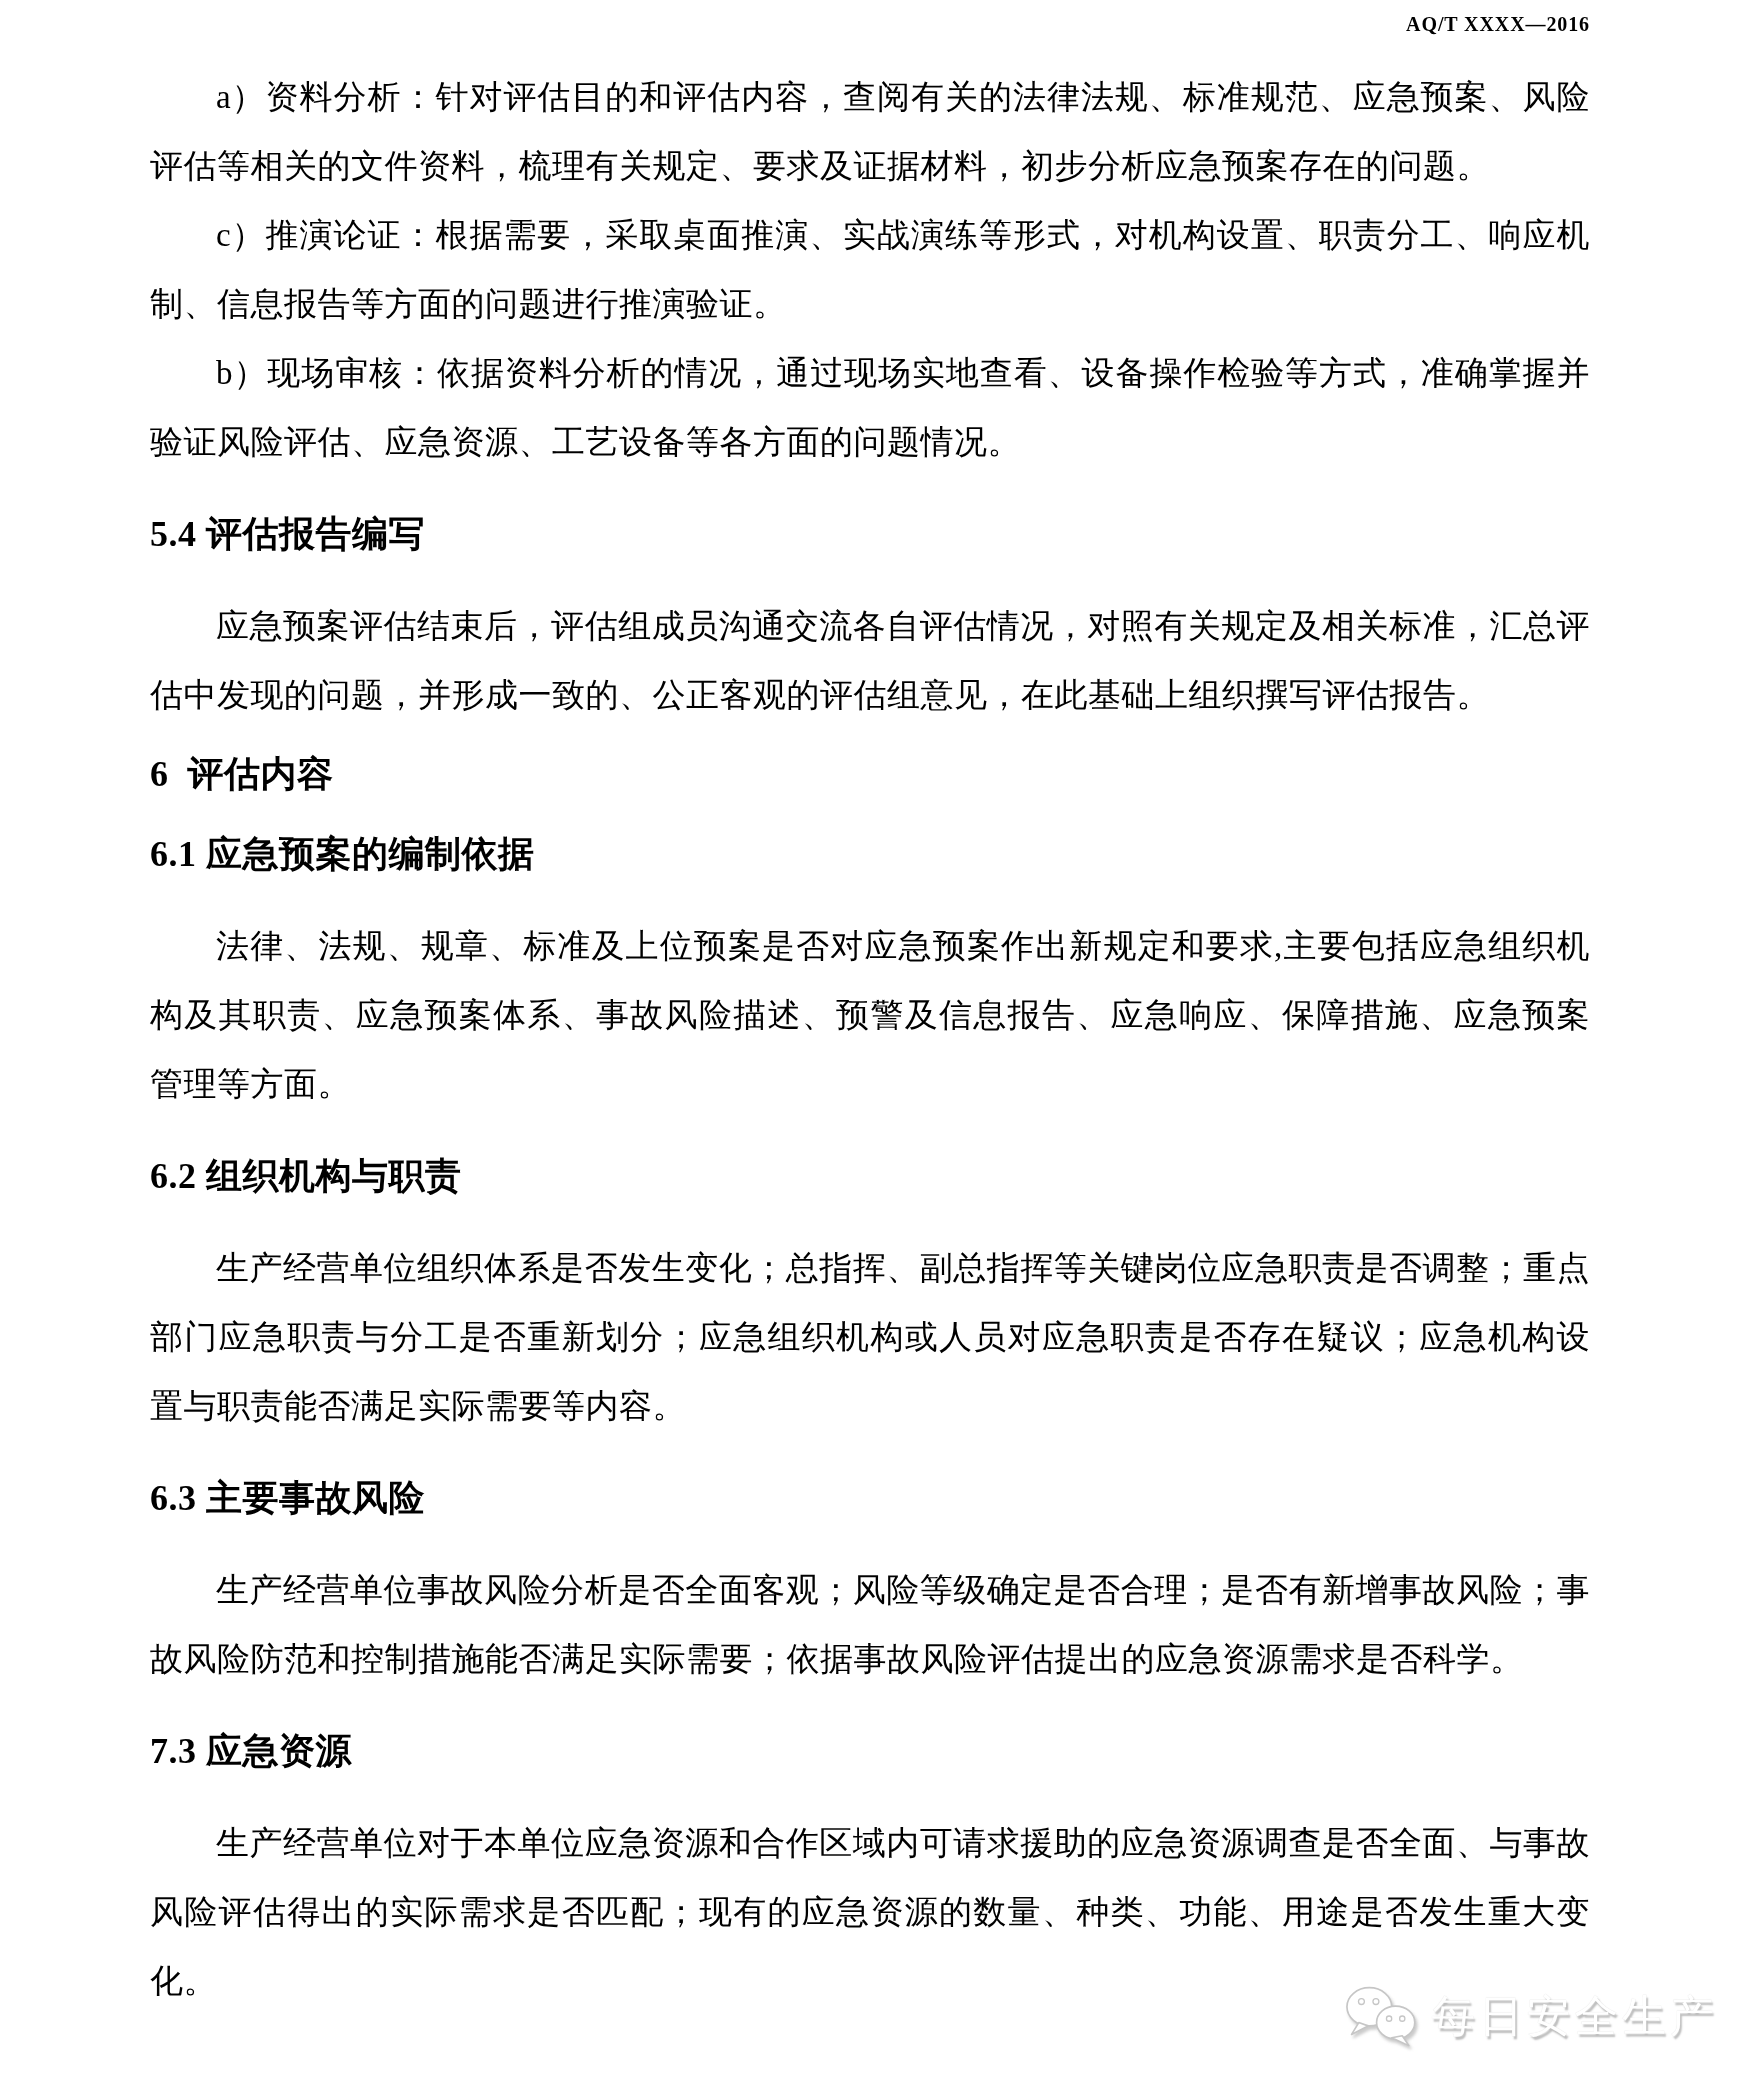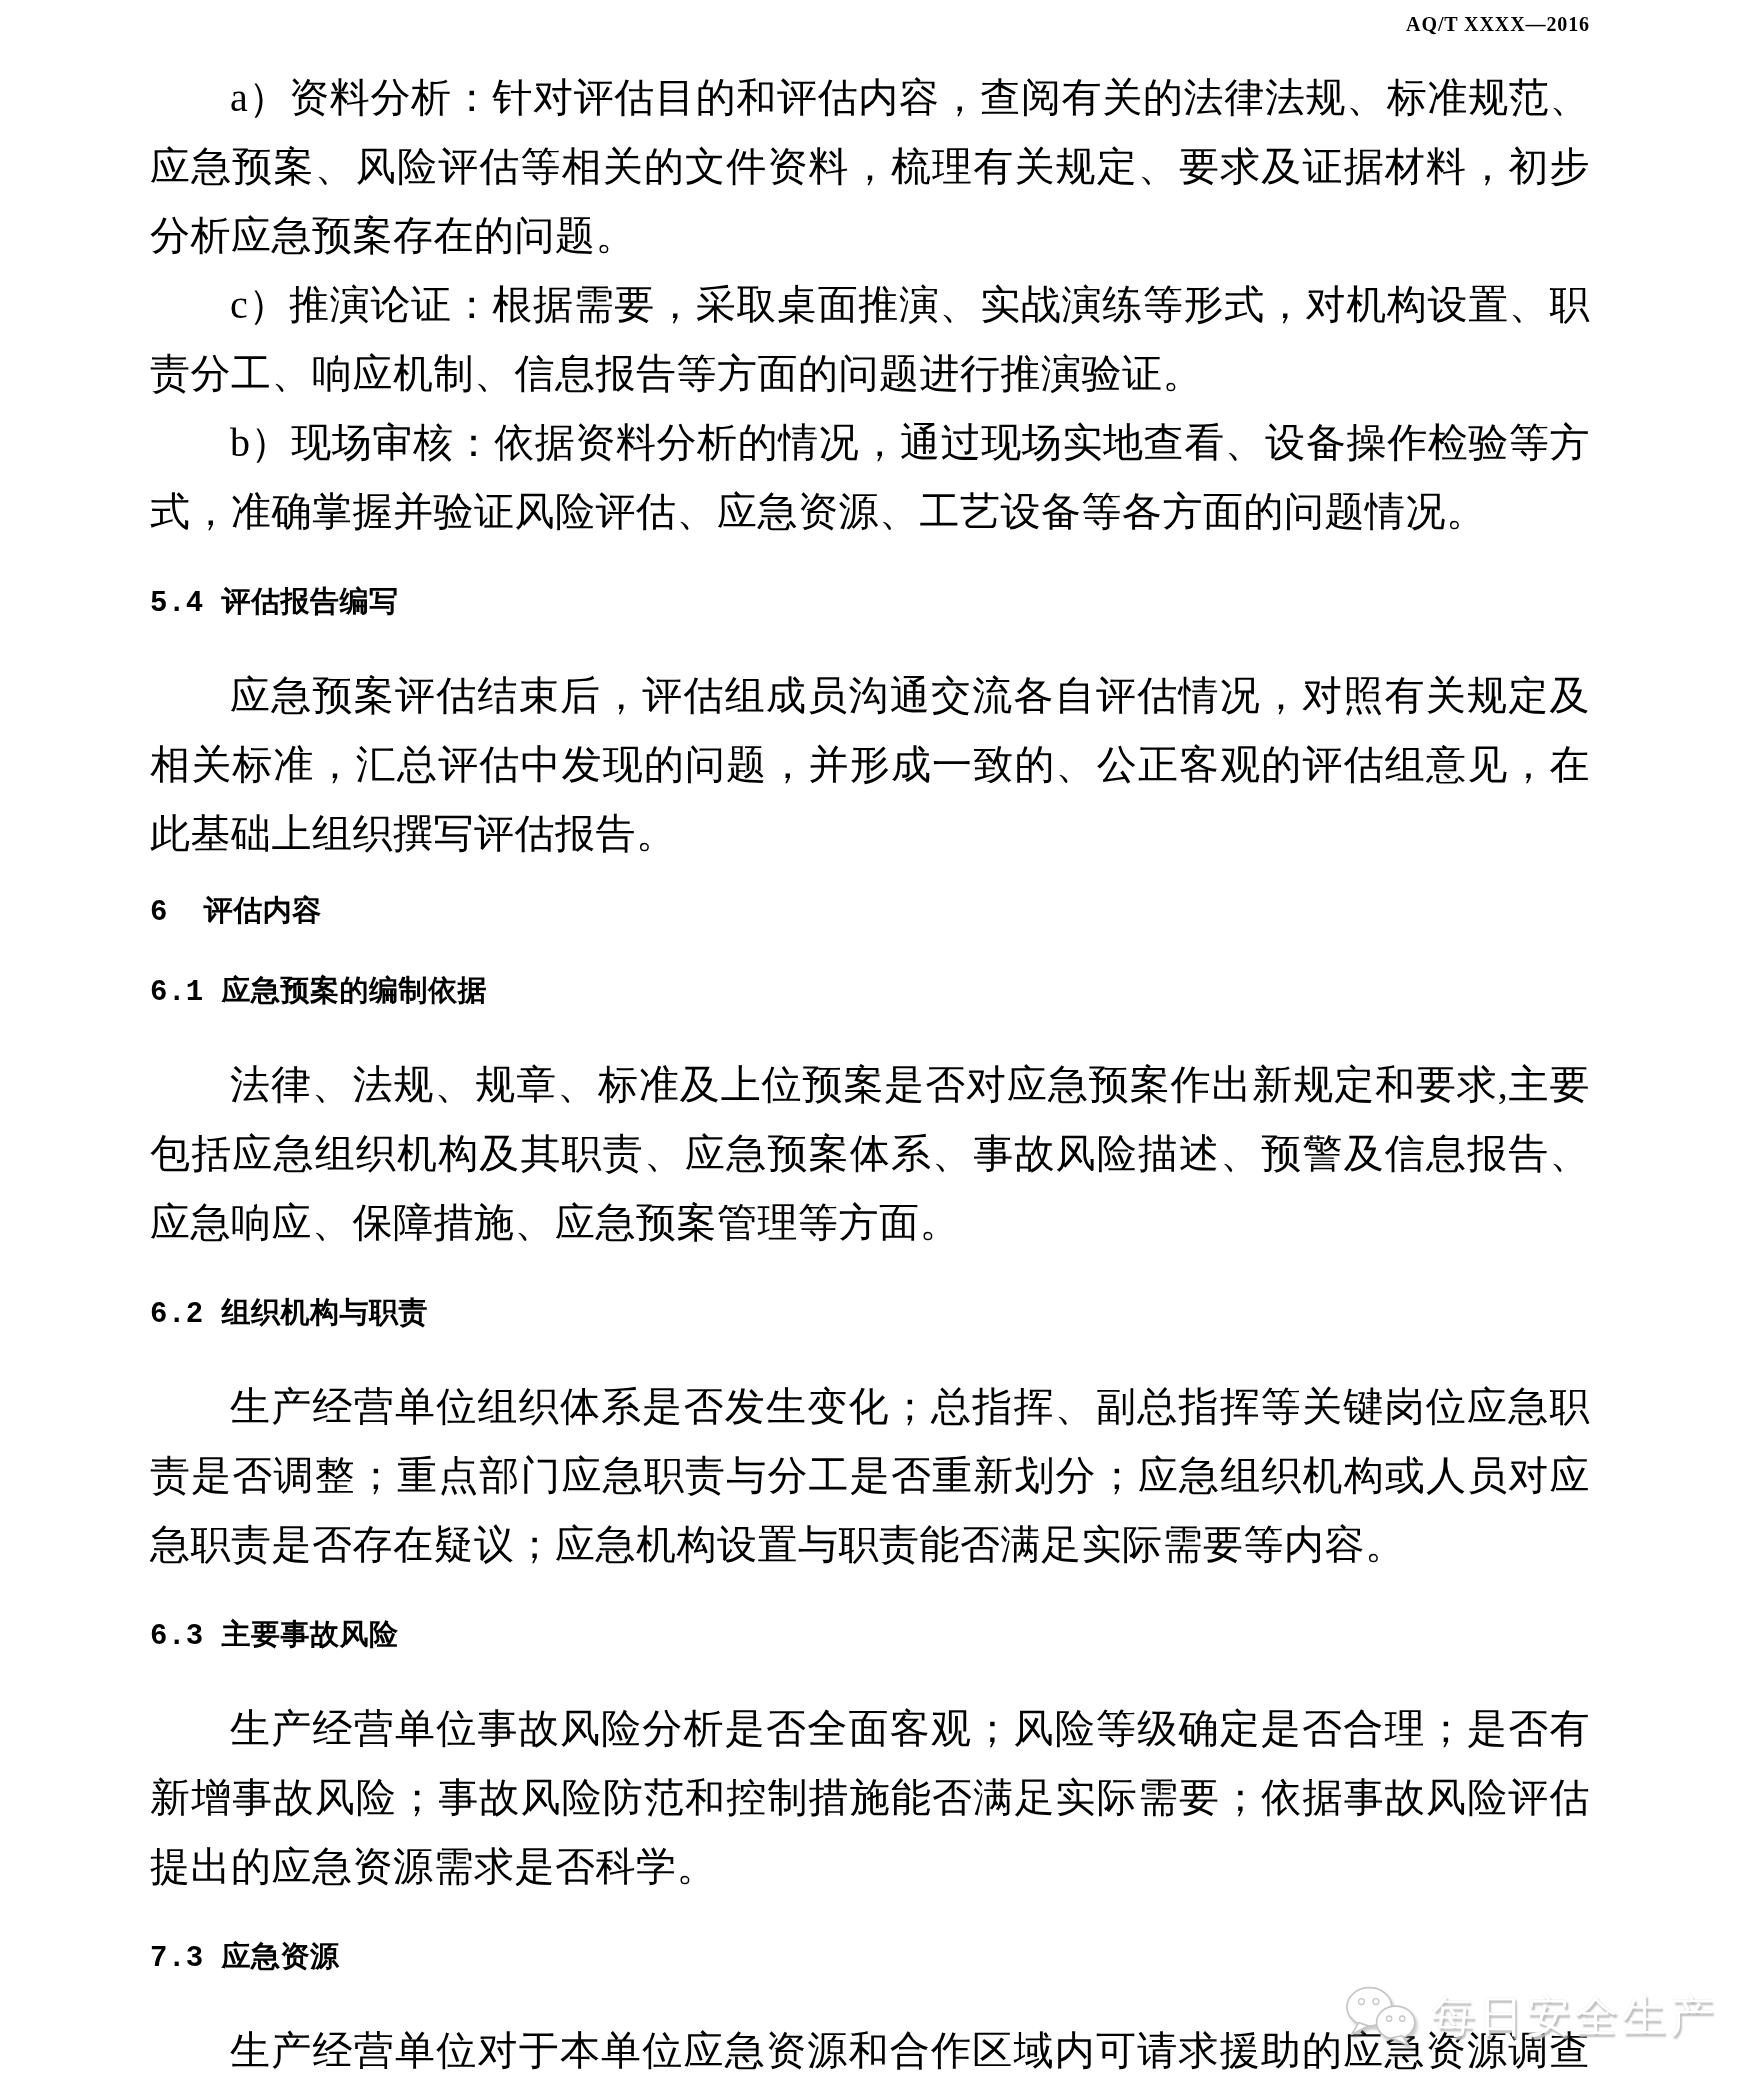--- a/index.html
+++ b/index.html
@@ -19,31 +19,31 @@
     font-family: "Liberation Serif", "DejaVu Serif", serif;
     font-weight: bold;
     font-size: 20px;
     line-height: 37px;
     margin-bottom: 20px;
     letter-spacing: 0.9px;
   }
   .para {
     margin: 0;
     font-family: "Liberation Serif", "DejaVu Serif", serif;
-    font-size: 40px;
+    font-size: 33px;
     line-height: 69px;
     text-align: justify;
     text-indent: 2em;
     letter-spacing: 0.5px;
   }
   .h {
     margin: 23px 0;
-    font-family: Liberation Mono, monospace;
+    font-family: Liberation Serif, serif;
     font-weight: bold;
-    font-size: 29px;
+    font-size: 36px;
     line-height: 69px;
     white-space: pre-wrap;
     letter-spacing: 0.5px;
   }
   .h--tight { margin: 10px 0 11px 0; }
   .h--tight-top { margin-top: 11px; }
   .watermark {
     position: absolute;
     left: 1343px;
     top: 1982px;

